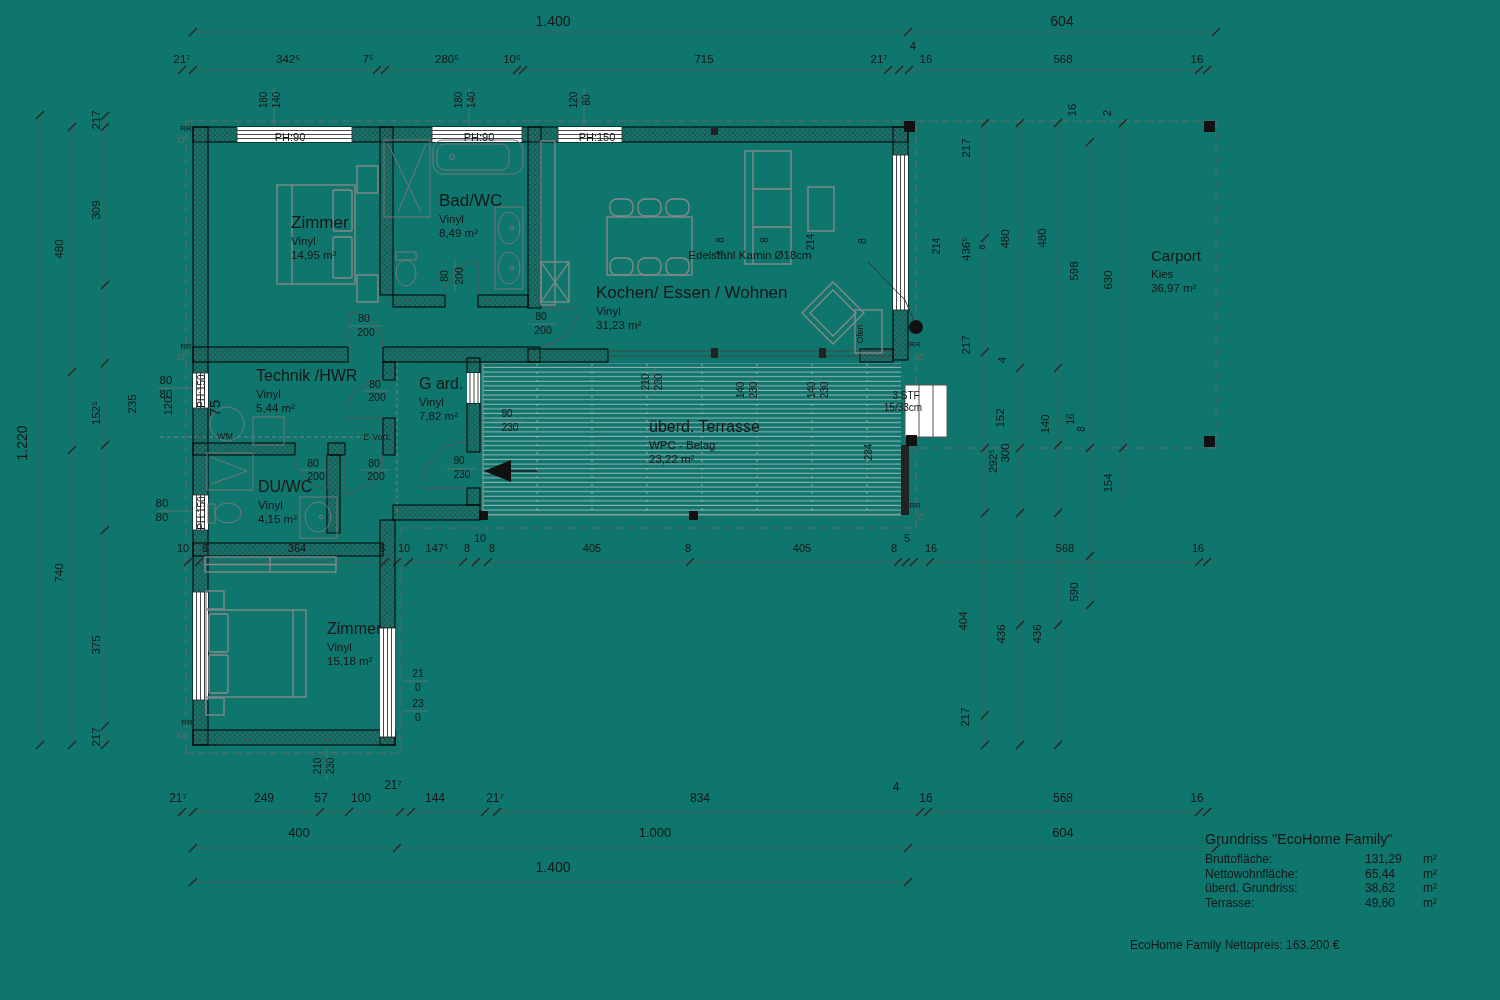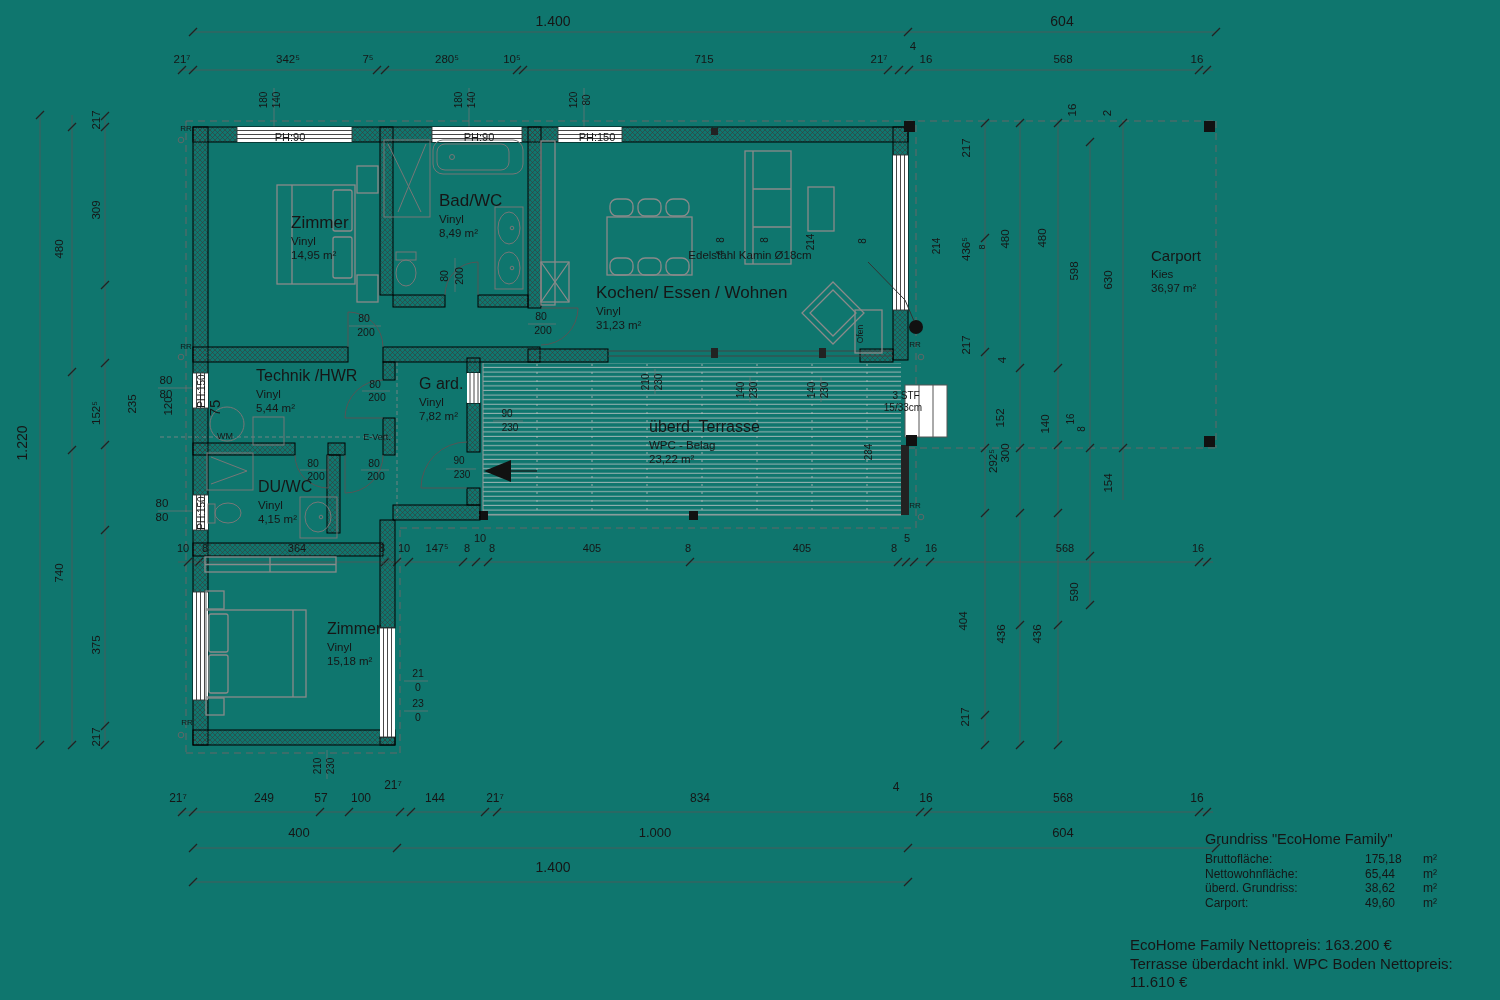--- a/index.html
+++ b/index.html
@@ -4,21 +4,21 @@
 <style>
   html,body{margin:0;padding:0;background:#fff;}
   .stage{position:relative;width:1500px;height:1000px;background:#0f766e;overflow:hidden;
          font-family:"Liberation Sans",sans-serif;color:#161616;}
   svg text{font-family:"Liberation Sans",sans-serif;fill:#161616;}
   #g-dims text,#g-annot text{text-anchor:middle;}
   #g-rooms text{text-anchor:start;}
   .legend{position:absolute;left:1205px;top:831px;width:260px;}
   .lg-title{font-size:14.5px;margin-bottom:5px;}
   .lg-row{display:grid;grid-template-columns:160px 58px auto;font-size:12px;line-height:14.6px;}
-  .prices{position:absolute;left:1130px;top:936px;font-size:15px;line-height:18.5px;}
+  .prices{position:absolute;left:1130px;top:936px;font-size:12px;line-height:18.5px;}
 </style>
 </head>
 <body>
 
 <div class="stage">
 
 <svg id="plan-svg" width="1500" height="1000" viewBox="0 0 1500 1000" xmlns="http://www.w3.org/2000/svg">
   <defs>
     <pattern id="hatch" width="5" height="5" patternUnits="userSpaceOnUse">
       <path d="M0,5 L5,0 M0,0 L5,5" stroke="#3a3a3a" stroke-width="0.6"></path>
@@ -436,38 +436,37 @@
         <text x="1151" y="278" font-size="11.5">Kies</text>
         <text x="1151" y="292" font-size="11.5">36,97 m²</text>
       </g>
 </svg>
 
 
 <div class="legend">
   <div class="lg-title">Grundriss "EcoHome Family"</div>
   <div class="lg-row">
     <span>Bruttofläche:</span>
-    <span>175,18</span>
+    <span>131,29</span>
     <span>m²</span>
   </div>
   <div class="lg-row">
     <span>Nettowohnfläche:</span>
     <span>65,44</span>
     <span>m²</span>
   </div>
   <div class="lg-row">
     <span>überd. Grundriss:</span>
     <span>38,62</span>
     <span>m²</span>
   </div>
   <div class="lg-row">
-    <span>Carport:</span>
+    <span>Terrasse:</span>
     <span>49,60</span>
     <span>m²</span>
   </div>
 </div>
 
 <div class="prices">
   <div>EcoHome Family Nettopreis: 163.200 €</div>
-  <div>Terrasse überdacht inkl. WPC Boden Nettopreis: 11.610 €</div>
 </div>
 
 </div>
 
 </body></html>

